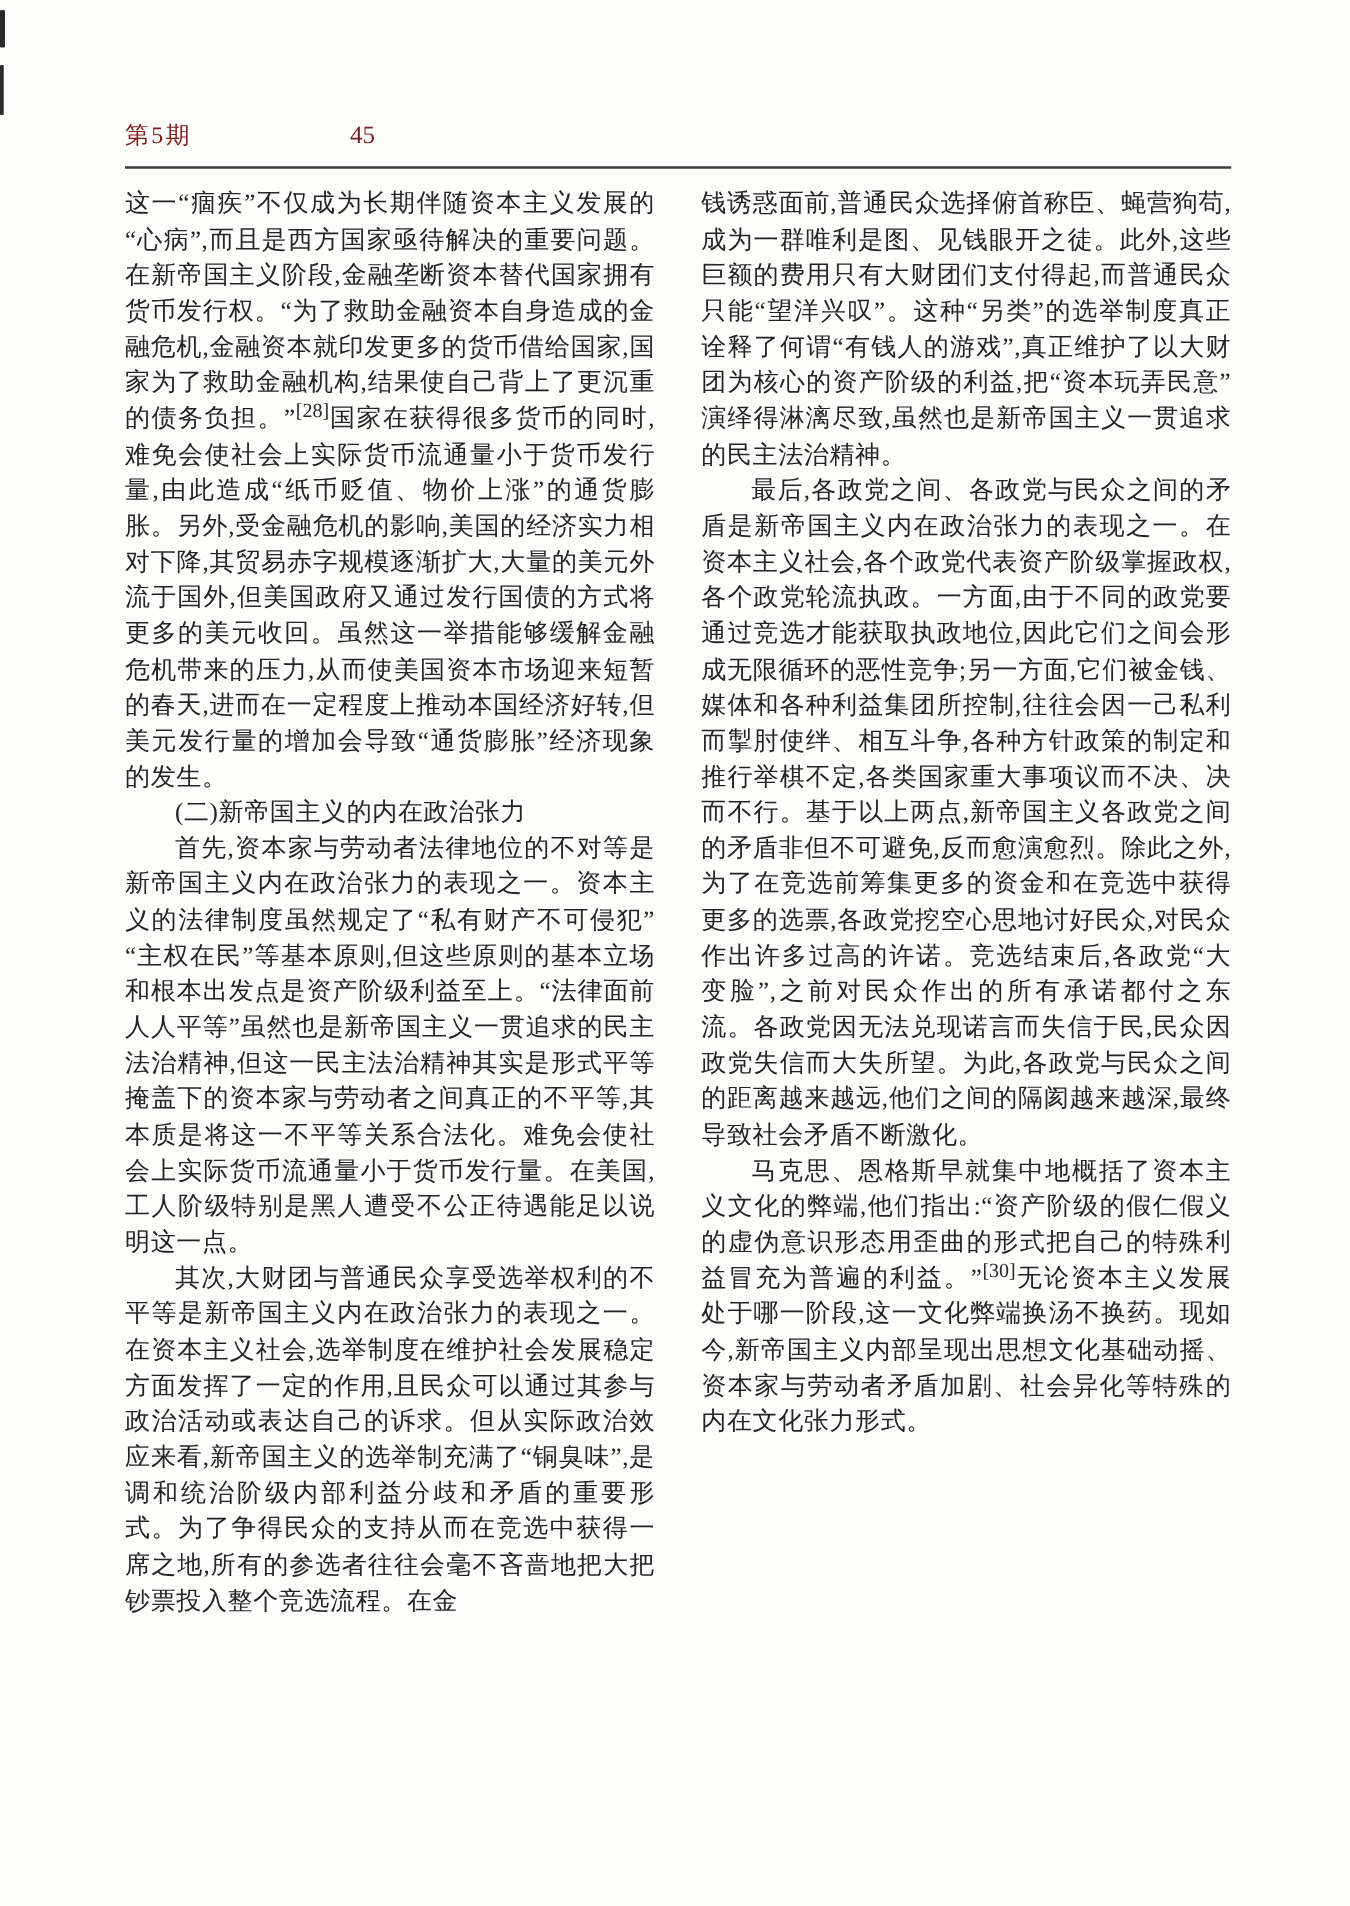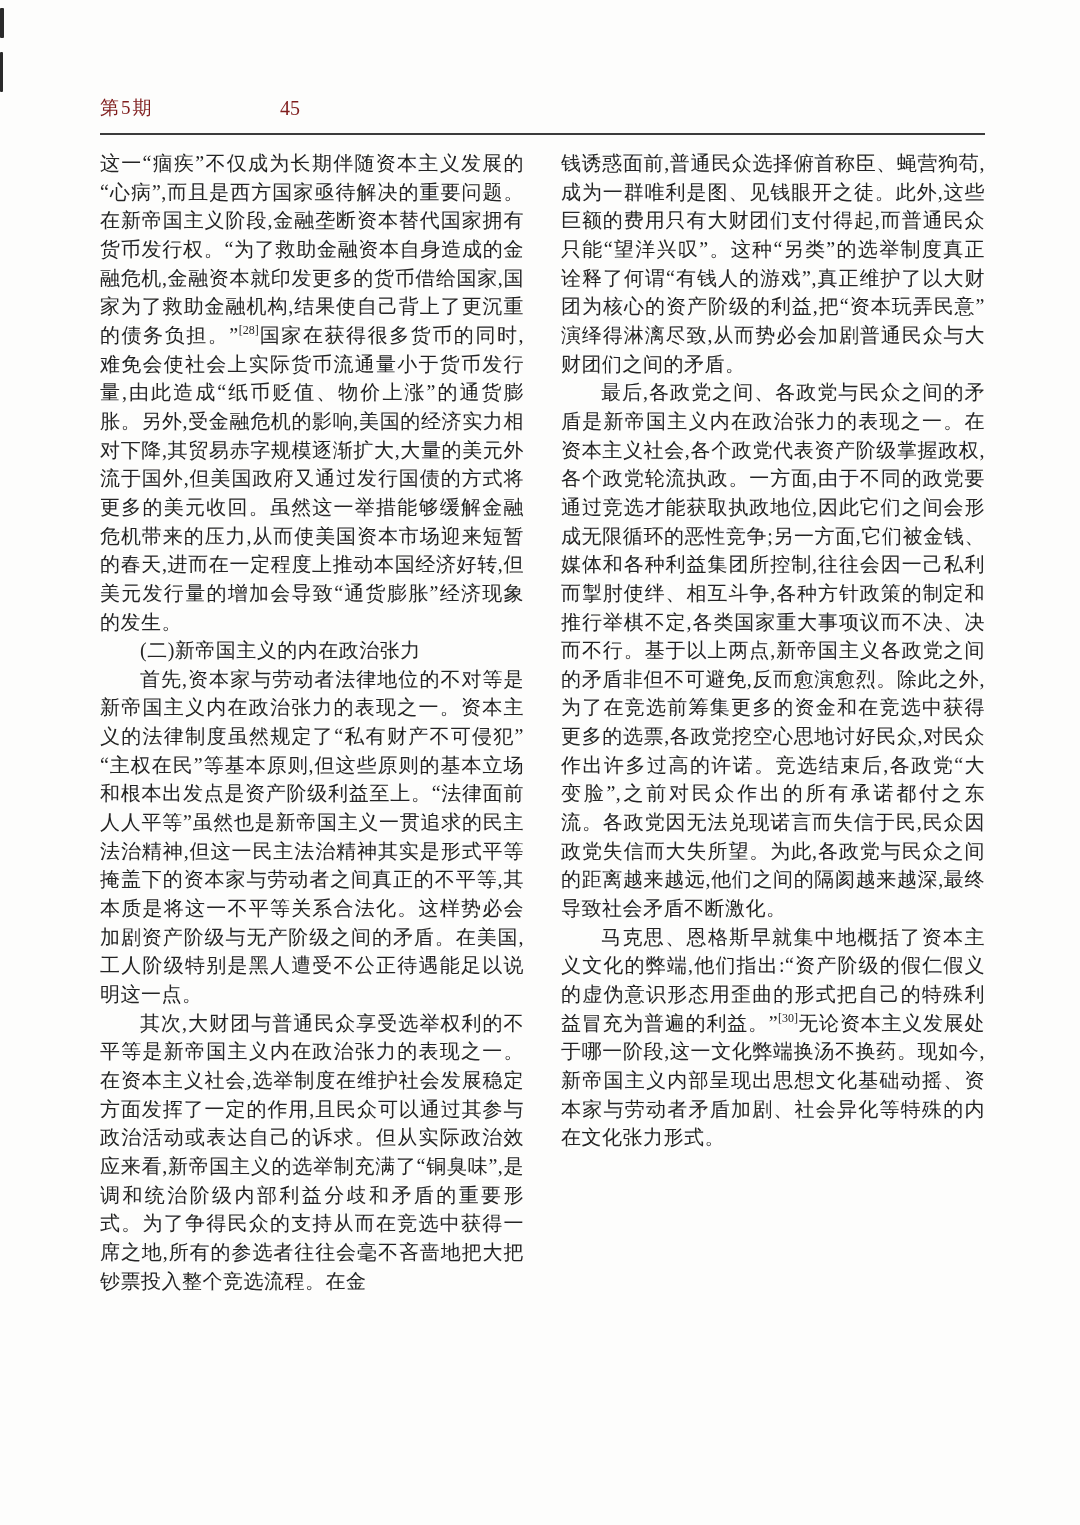--- a/index.html
+++ b/index.html
@@ -84,21 +84,21 @@
     letter-spacing: 0.5px;
   }
   .para.indent {
     text-indent: 2em;
   }
   .para.heading {
     
     letter-spacing: 0.5px;
   }
   sup.cite {
-    font-size: 12px;
+    font-size: 16px;
     line-height: 0;
     letter-spacing: 0;
     vertical-align: super;
   }
 </style>
 </head>
 <body>
 
 <div class="page">
   <div class="scan-artifact"></div>
@@ -108,22 +108,22 @@
     <span class="issue">第5期</span>
     <span class="page-num">45</span>
   </div>
 
   <div class="header-rule"></div>
 
   <div class="columns">
     <div class="column">
         <p class="para">这一“痼疾”不仅成为长期伴随资本主义发展的“心病”,而且是西方国家亟待解决的重要问题。在新帝国主义阶段,金融垄断资本替代国家拥有货币发行权。“为了救助金融资本自身造成的金融危机,金融资本就印发更多的货币借给国家,国家为了救助金融机构,结果使自己背上了更沉重的债务负担。”<sup class="cite">[28]</sup>国家在获得很多货币的同时,难免会使社会上实际货币流通量小于货币发行量,由此造成“纸币贬值、物价上涨”的通货膨胀。另外,受金融危机的影响,美国的经济实力相对下降,其贸易赤字规模逐渐扩大,大量的美元外流于国外,但美国政府又通过发行国债的方式将更多的美元收回。虽然这一举措能够缓解金融危机带来的压力,从而使美国资本市场迎来短暂的春天,进而在一定程度上推动本国经济好转,但美元发行量的增加会导致“通货膨胀”经济现象的发生。</p>
         <p class="para indent heading">(二)新帝国主义的内在政治张力</p>
-        <p class="para indent">首先,资本家与劳动者法律地位的不对等是新帝国主义内在政治张力的表现之一。资本主义的法律制度虽然规定了“私有财产不可侵犯”“主权在民”等基本原则,但这些原则的基本立场和根本出发点是资产阶级利益至上。“法律面前人人平等”虽然也是新帝国主义一贯追求的民主法治精神,但这一民主法治精神其实是形式平等掩盖下的资本家与劳动者之间真正的不平等,其本质是将这一不平等关系合法化。这样势必会加剧资产阶级与无产阶级之间的矛盾。在美国,工人阶级特别是黑人遭受不公正待遇能足以说明这一点。</p>
+        <p class="para indent">首先,资本家与劳动者法律地位的不对等是新帝国主义内在政治张力的表现之一。资本主义的法律制度虽然规定了“私有财产不可侵犯”“主权在民”等基本原则,但这些原则的基本立场和根本出发点是资产阶级利益至上。“法律面前人人平等”虽然也是新帝国主义一贯追求的民主法治精神,但这一民主法治精神其实是形式平等掩盖下的资本家与劳动者之间真正的不平等,其本质是将这一不平等关系合法化。难免会使社会上实际货币流通量小于货币发行量。在美国,工人阶级特别是黑人遭受不公正待遇能足以说明这一点。</p>
         <p class="para indent">其次,大财团与普通民众享受选举权利的不平等是新帝国主义内在政治张力的表现之一。在资本主义社会,选举制度在维护社会发展稳定方面发挥了一定的作用,且民众可以通过其参与政治活动或表达自己的诉求。但从实际政治效应来看,新帝国主义的选举制充满了“铜臭味”,是调和统治阶级内部利益分歧和矛盾的重要形式。为了争得民众的支持从而在竞选中获得一席之地,所有的参选者往往会毫不吝啬地把大把钞票投入整个竞选流程。在金</p>
       </div>
     <div class="column">
-        <p class="para">钱诱惑面前,普通民众选择俯首称臣、蝇营狗苟,成为一群唯利是图、见钱眼开之徒。此外,这些巨额的费用只有大财团们支付得起,而普通民众只能“望洋兴叹”。这种“另类”的选举制度真正诠释了何谓“有钱人的游戏”,真正维护了以大财团为核心的资产阶级的利益,把“资本玩弄民意”演绎得淋漓尽致,从而势必会加剧普通民众与大财团们之间的矛盾。</p>
+        <p class="para">钱诱惑面前,普通民众选择俯首称臣、蝇营狗苟,成为一群唯利是图、见钱眼开之徒。此外,这些巨额的费用只有大财团们支付得起,而普通民众只能“望洋兴叹”。这种“另类”的选举制度真正诠释了何谓“有钱人的游戏”,真正维护了以大财团为核心的资产阶级的利益,把“资本玩弄民意”演绎得淋漓尽致,虽然也是新帝国主义一贯追求的民主法治精神。</p>
         <p class="para indent">最后,各政党之间、各政党与民众之间的矛盾是新帝国主义内在政治张力的表现之一。在资本主义社会,各个政党代表资产阶级掌握政权,各个政党轮流执政。一方面,由于不同的政党要通过竞选才能获取执政地位,因此它们之间会形成无限循环的恶性竞争;另一方面,它们被金钱、媒体和各种利益集团所控制,往往会因一己私利而掣肘使绊、相互斗争,各种方针政策的制定和推行举棋不定,各类国家重大事项议而不决、决而不行。基于以上两点,新帝国主义各政党之间的矛盾非但不可避免,反而愈演愈烈。除此之外,为了在竞选前筹集更多的资金和在竞选中获得更多的选票,各政党挖空心思地讨好民众,对民众作出许多过高的许诺。竞选结束后,各政党“大变脸”,之前对民众作出的所有承诺都付之东流。各政党因无法兑现诺言而失信于民,民众因政党失信而大失所望。为此,各政党与民众之间的距离越来越远,他们之间的隔阂越来越深,最终导致社会矛盾不断激化。</p>
         <p class="para indent">马克思、恩格斯早就集中地概括了资本主义文化的弊端,他们指出:“资产阶级的假仁假义的虚伪意识形态用歪曲的形式把自己的特殊利益冒充为普遍的利益。”<sup class="cite">[30]</sup>无论资本主义发展处于哪一阶段,这一文化弊端换汤不换药。现如今,新帝国主义内部呈现出思想文化基础动摇、资本家与劳动者矛盾加剧、社会异化等特殊的内在文化张力形式。</p>
       </div>
   </div>
 </div>
 
 </body></html>

